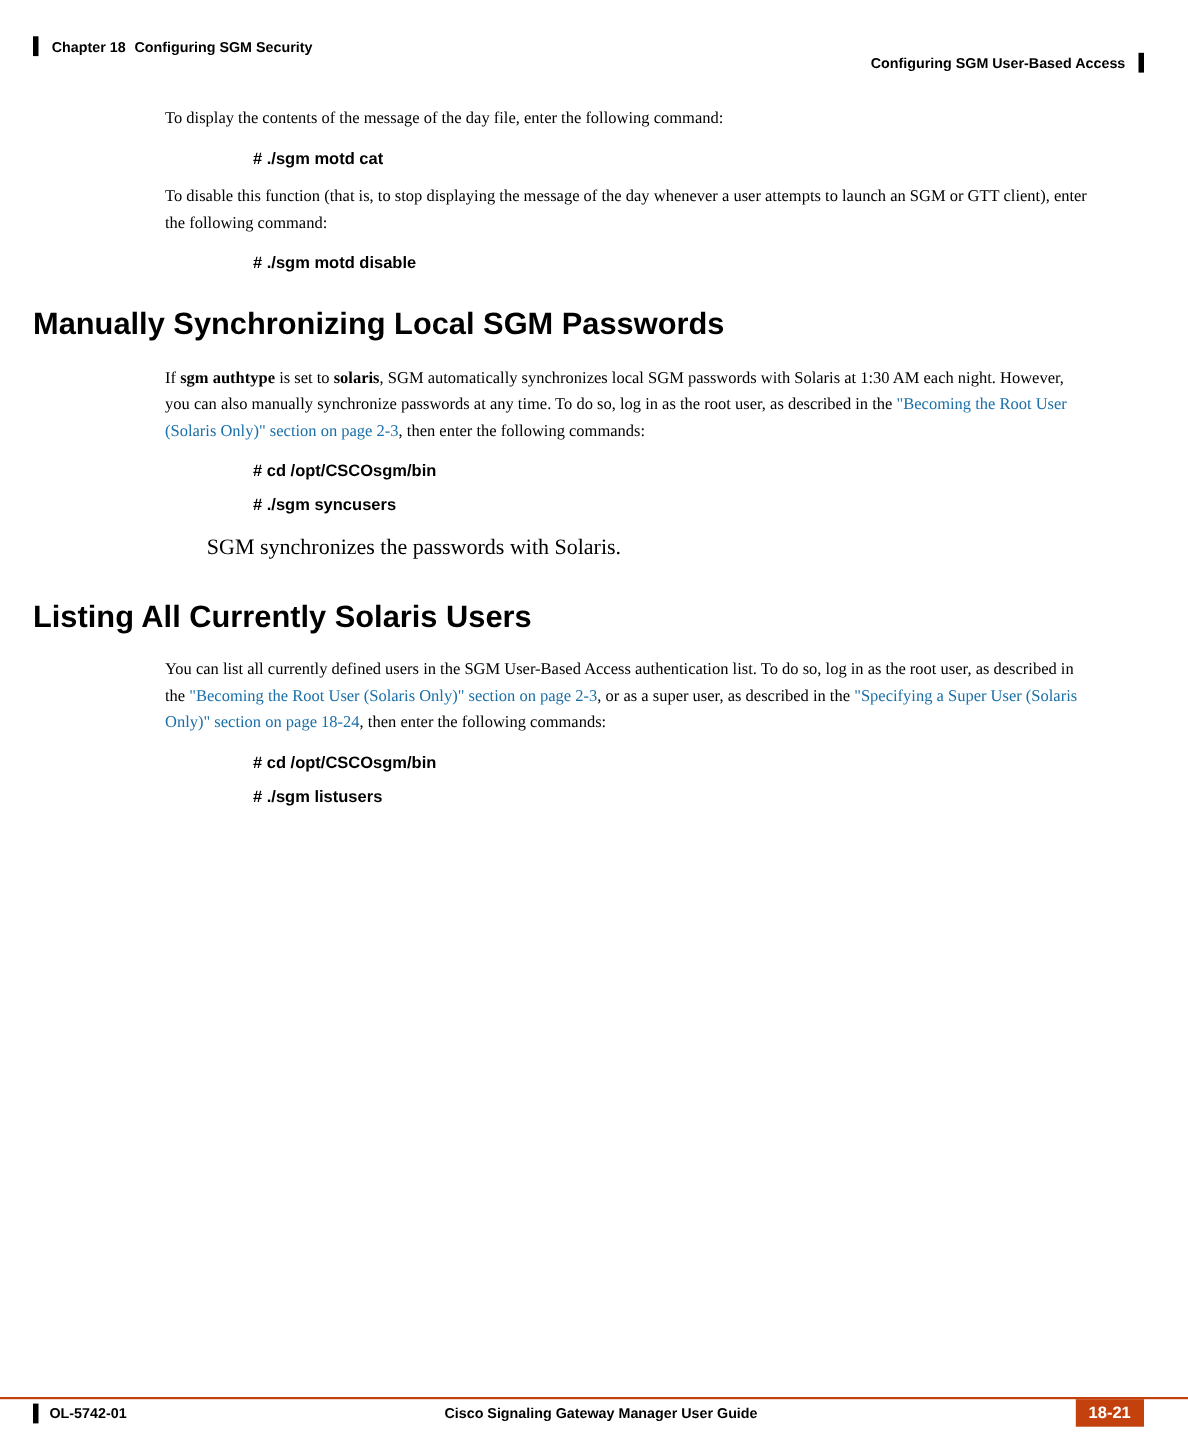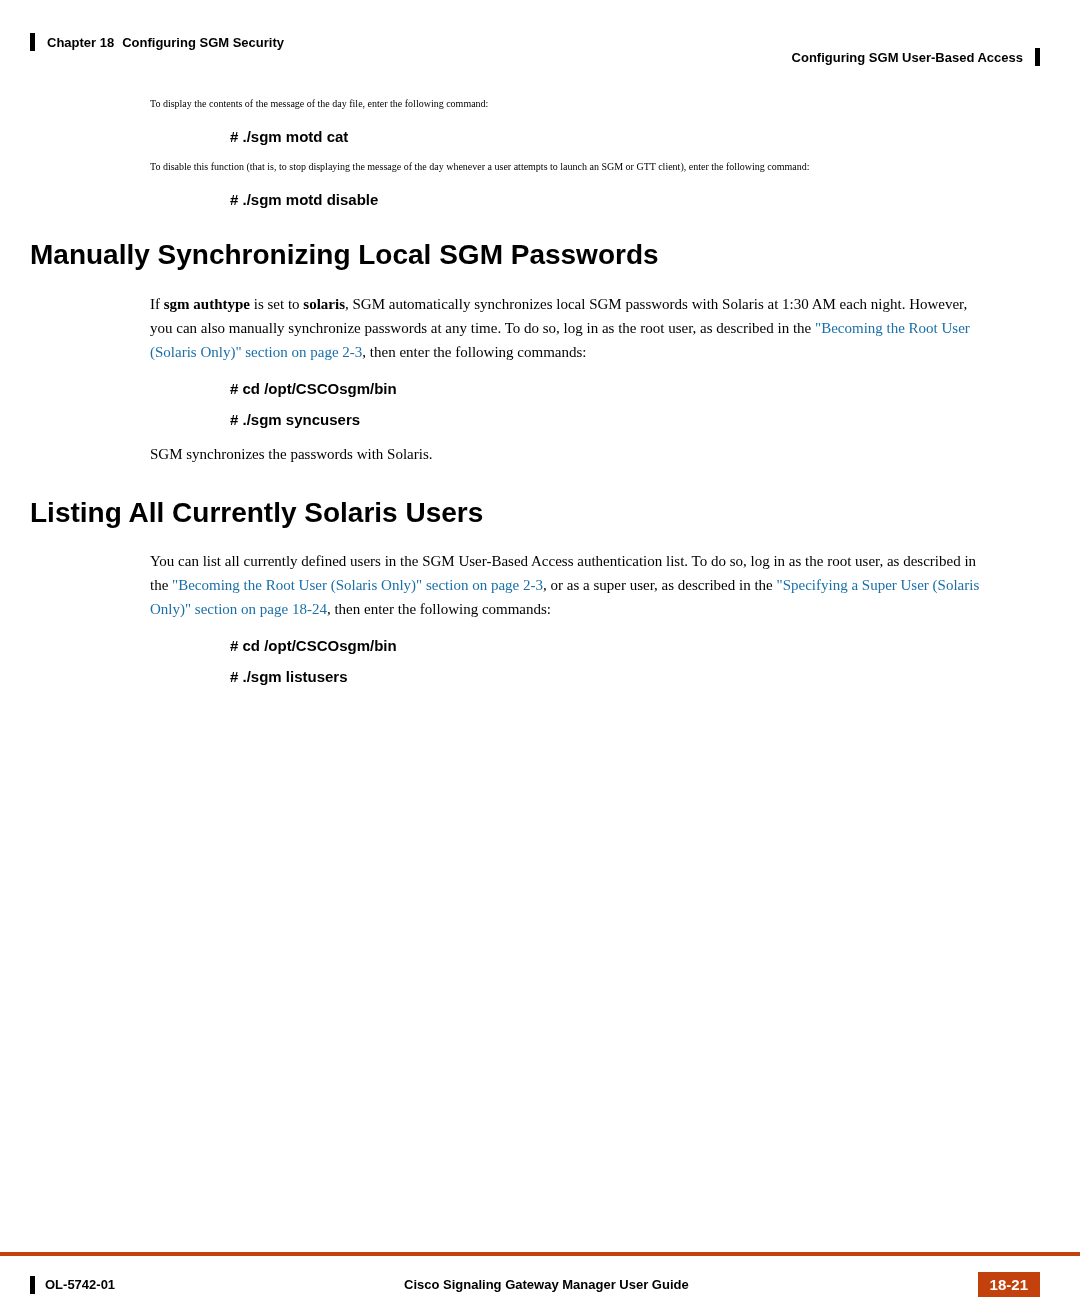--- a/index.html
+++ b/index.html
@@ -71,21 +71,21 @@
     }
 
     
     .content {
       padding: 20px 90px 60px 90px;
     }
 
     .intro-paragraph {
       margin-bottom: 16px;
       line-height: 1.6;
-      font-size: 10px;
+      font-size: 15px;
     }
 
     .command-block {
       font-weight: bold;
       font-size: 15px;
       margin: 2px 0 14px 80px;
       font-family: Arial, sans-serif;
     }
 
     .section-heading {
@@ -102,35 +102,36 @@
       margin-bottom: 16px;
     }
 
     .body-paragraph a, .link {
       color: #1a6fa8;
       text-decoration: none;
     }
 
     .sync-paragraph {
       line-height: 1.6;
-      font-size: 15px;
+      font-size: 20px;
       margin-top: 10px;
+      margin-left: 38px;
     }
 
     
     .footer {
       position: absolute;
       bottom: 0;
       left: 0;
       right: 0;
-      padding: 16px 40px 14px 30px;
+      padding: 0 40px 14px 30px;
       display: flex;
       justify-content: space-between;
       align-items: center;
-      border-top: 4px solid #c2410c;
+      border-top: 2px solid #c2410c;
     }
 
     .footer-left {
       display: flex;
       align-items: center;
       gap: 6px;
       font-size: 13px;
       font-family: Arial, sans-serif;
       font-weight: bold;
     }

